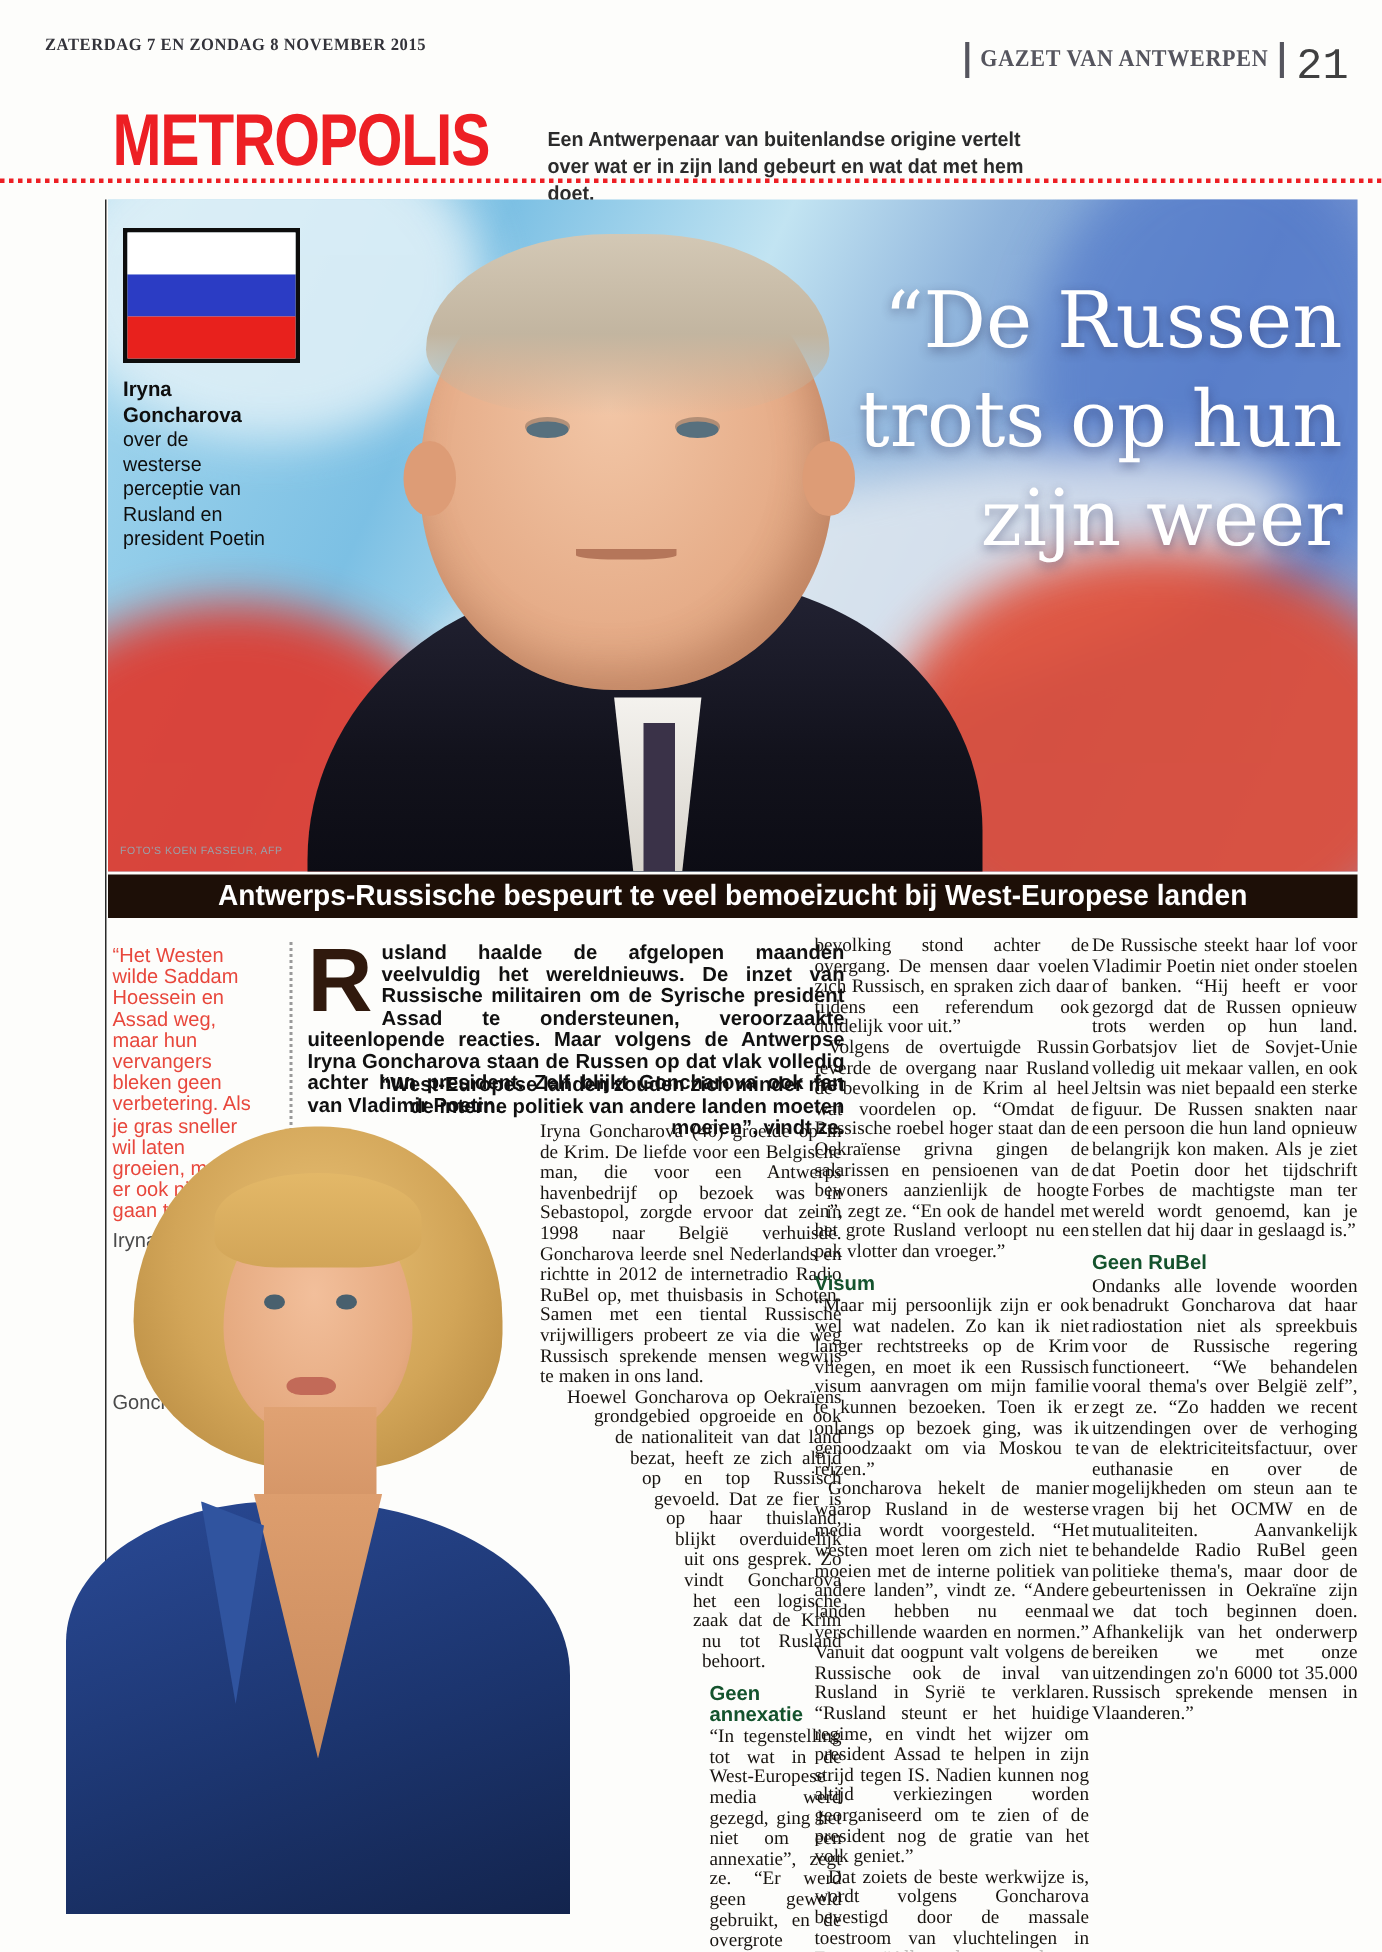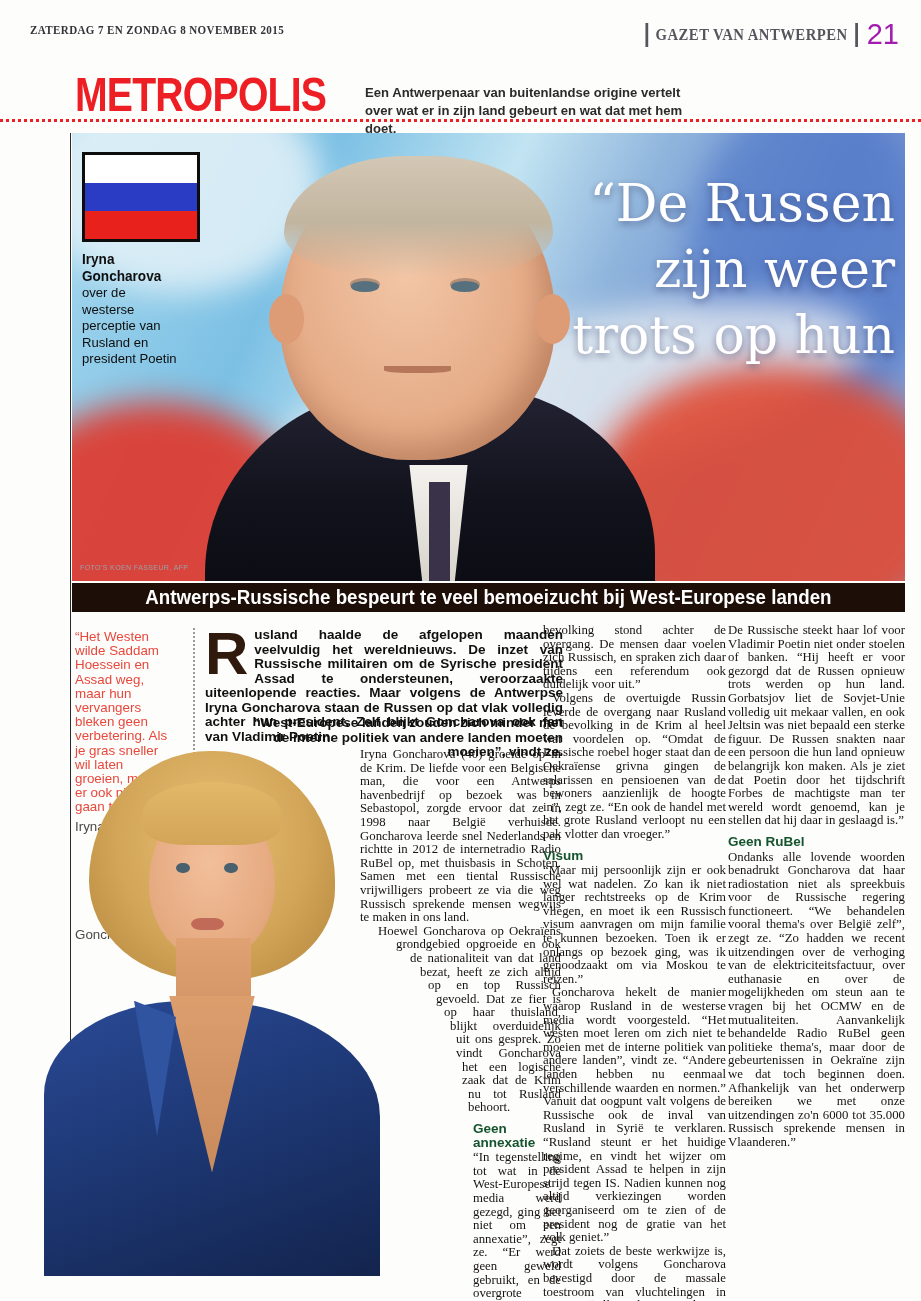--- a/index.html
+++ b/index.html
@@ -3,21 +3,21 @@
 <meta charset="utf-8">
 <style>
   html,body{margin:0;padding:0;}
   body{width:921px;height:1301px;position:relative;background:#fdfdfb;font-family:"Liberation Sans",sans-serif;color:#1a1a1a;overflow:hidden;}
   .abs{position:absolute;}
 
   
   .dateline{left:30px;top:24px;font-family:"Liberation Serif",serif;font-weight:bold;font-size:11.5px;letter-spacing:.4px;color:#33333a;transform:scaleX(.96);transform-origin:left;}
   .masthead{right:22px;top:18px;display:flex;align-items:center;}
   .masthead-name{font-family:"Liberation Serif",serif;font-weight:bold;font-size:16px;letter-spacing:.5px;color:#55555e;border-left:3px solid #55555e;border-right:3px solid #55555e;padding:3px 8px;transform:scaleX(.92);transform-origin:right;}
-  .page-num{font-family:Liberation Sans, sans-serif;font-size:29px;color:#a21caf;margin-left:9px;}
+  .page-num{font-family:Liberation Mono, monospace;font-size:29px;color:#404040;margin-left:9px;margin-top:10px;}
 
   
   .metropolis{left:75px;top:66px;font-size:49px;font-weight:bold;color:#ed1f24;letter-spacing:-1px;transform:scaleX(.8);transform-origin:left;}
   .section-sub{left:365px;top:84px;width:330px;font-size:13.5px;font-weight:bold;color:#2b2b2b;line-height:1.35;transform:scaleX(.97);transform-origin:left;}
   .red-dotted{left:0;top:119px;width:921px;border-top:3px dotted #ed1f24;}
   .left-rule{left:70px;top:133px;height:952px;border-left:1.5px solid #2a2a2a;}
 
   
   .hero{left:72px;top:133px;width:833px;height:448px;overflow:hidden;background:linear-gradient(115deg,#a6d8ee 0%,#7cc0e4 26%,#c2e4f2 44%,#8fb4dc 58%,#6e8ecf 76%,#8ba7da 100%);}
   .hero .blob{position:absolute;filter:blur(16px);border-radius:50%;}
@@ -40,21 +40,21 @@
   .eye.r{left:45.5%;top:33%;}
   .mouth{position:absolute;left:37.5%;top:52%;width:8%;height:1.6%;background:#b5765a;border-radius:0 0 40% 40%;}
 
   .flag{position:absolute;left:10px;top:19px;width:112px;height:84px;border:3px solid #0d0d0d;}
   .flag div{height:33.33%;}
   .f-w{background:#ffffff;}
   .f-b{background:#2b3cc4;}
   .f-r{background:#e8211d;}
   .hero-caption{position:absolute;left:10px;top:118px;width:102px;font-size:13.5px;line-height:1.22;color:#0e0e0e;transform:scaleX(.97);transform-origin:left;}
   .hero-caption b{display:block;font-size:14px;}
-  .big-quote{position:absolute;right:10px;top:37px;width:400px;text-align:right;font-family:"DejaVu Serif","Liberation Serif",serif;font-size:52px;line-height:66px;color:#ffffff;text-shadow:0 3px 7px rgba(40,40,80,.45);}
+  .big-quote{position:absolute;right:10px;top:48px;width:400px;text-align:right;font-family:"DejaVu Serif","Liberation Serif",serif;font-size:52px;line-height:66px;color:#ffffff;text-shadow:0 3px 7px rgba(40,40,80,.45);}
   .photo-credit{position:absolute;left:8px;bottom:10px;font-size:7px;letter-spacing:.4px;color:#9aa0a8;}
 
   
   .banner{left:72px;top:583px;width:833px;height:29px;background:#1d0f07;color:#fff;font-weight:bold;font-size:19.5px;text-align:center;line-height:29px;transform-origin:center;}
   .banner span{display:inline-block;transform:scaleX(.96);}
 
   
   .pullquote{left:75px;top:630px;width:118px;font-size:13.5px;line-height:14.2px;color:#e8473c;font-weight:normal;transform:scaleX(.99);transform-origin:left;}
   .pq-attrib{color:#4a4a4a;margin-top:5px;}
   .pq-sp{float:right;clear:right;}
@@ -124,22 +124,22 @@
     <div class="f-b"></div>
     <div class="f-r"></div>
   </div>
   <div class="hero-caption">
     <b>Iryna Goncharova</b>
     <span>over de westerse perceptie van Rusland en president Poetin</span>
   </div>
 
   <div class="big-quote">
     <div>“De Russen</div>
+    <div>trots op hun</div>
     <div>zijn weer</div>
-    <div>trots op hun</div>
   </div>
   <div class="photo-credit">FOTO'S KOEN FASSEUR, AFP</div>
 </div>
 
 <div class="abs banner"><span>Antwerps-Russische bespeurt te veel bemoeizucht bij West-Europese landen</span></div>
 
 <div class="abs pullquote">
   <div class="pq-sp" style="width:18px;height:14px;margin-top:168px;"></div>
   <div class="pq-sp" style="width:30px;height:14px;"></div>
   <div class="pq-sp" style="width:38px;height:14px;"></div>

